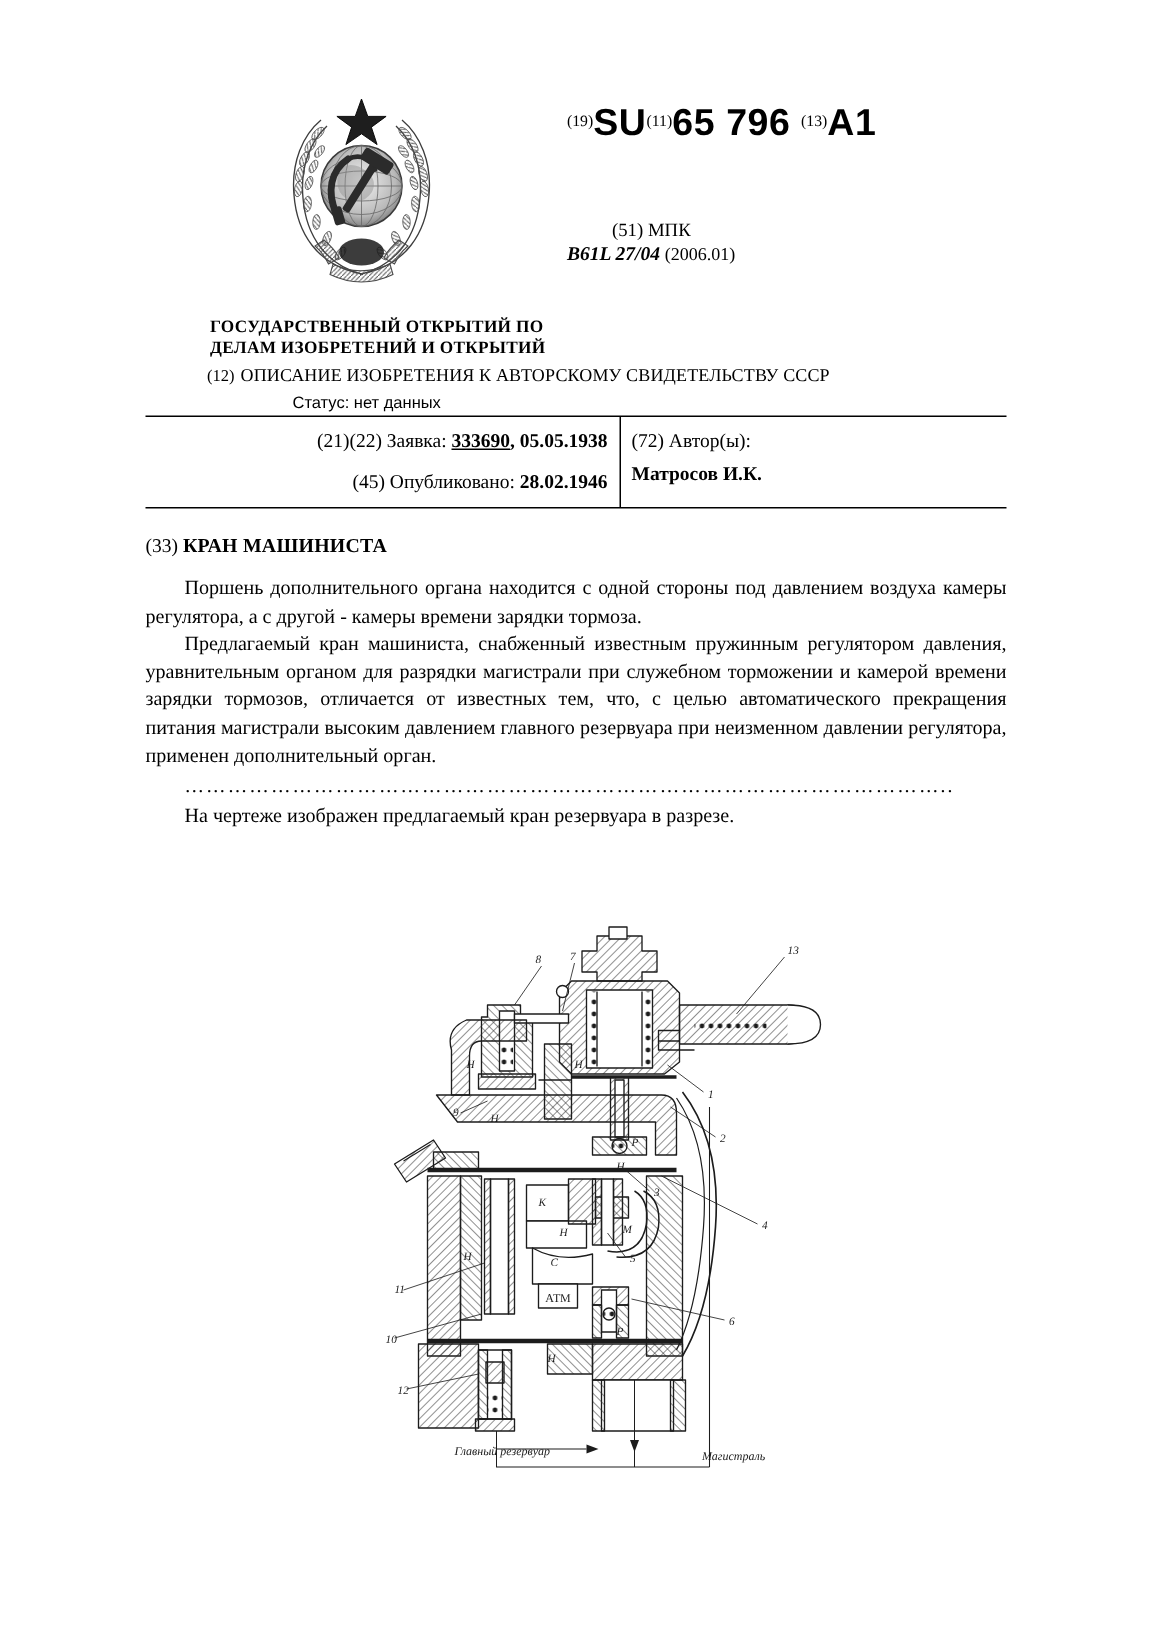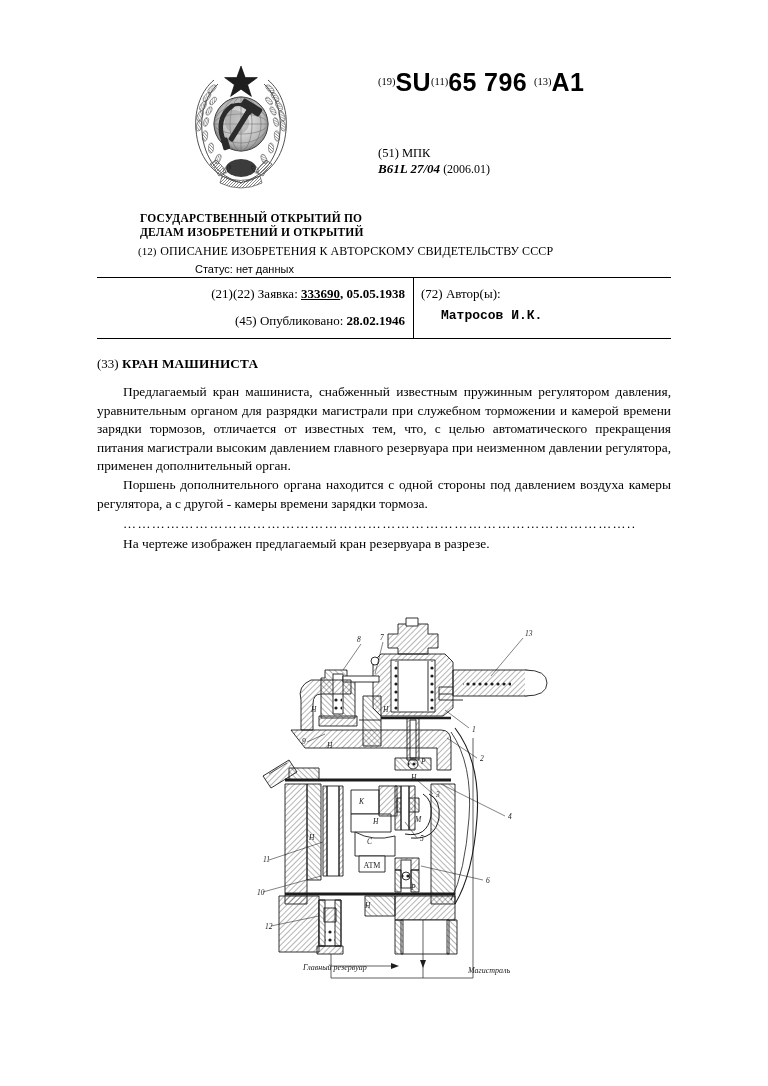--- a/index.html
+++ b/index.html
@@ -61,21 +61,21 @@
     letter-spacing: 0.4px;
   }
 
   .ipc-block {
     position: absolute;
     left: 378px;
     top: 146px;
     font-size: 12.5px;
     line-height: 15px;
   }
-  .ipc-block .ipc-label { font-size: 12.5px; }
+  .ipc-block .ipc-label { font-size: 12.5px; margin-left: 30px; }
   .ipc-block .ipc-code {
     font-weight: bold;
     font-style: italic;
     font-size: 13px;
   }
   .ipc-block .ipc-ver {
     font-style: normal;
     font-weight: normal;
     font-size: 12px;
   }
@@ -145,24 +145,22 @@
   .biblio-right {
     position: absolute;
     left: 421px;
     top: 286px;
     width: 245px;
     font-size: 13px;
     line-height: 16px;
   }
   .biblio-right .author {
     font-weight: bold;
-    margin-left: 20px;
     margin-top: 6px;
     display: block;
-    font-family: Liberation Mono, monospace;
   }
   .b  { font-weight: bold; }
   .u  { text-decoration: underline; }
 
   
   .inv-title {
     position: absolute;
     left: 97px;
     top: 356px;
     font-size: 13px;
@@ -362,22 +360,22 @@
     <div>(72) Автор(ы):</div>
     <span class="author">Матросов И.К.</span>
   </div>
 
   <div class="inv-title">
     <span>(33)</span>
     <span class="inv-name">КРАН МАШИНИСТА</span>
   </div>
 
   <div class="body-text">
+    <p>Поршень дополнительного органа находится с одной стороны под давлением воздуха камеры регулятора, а с другой - камеры времени зарядки тормоза.</p>
     <p>Предлагаемый кран машиниста, снабженный известным пружинным регулятором давления, уравнительным органом для разрядки магистрали при служебном торможении и камерой времени зарядки тормозов, отличается от известных тем, что, с целью автоматического прекращения питания магистрали высоким давлением главного резервуара при неизменном давлении регулятора, применен дополнительный орган.</p>
-    <p>Поршень дополнительного органа находится с одной стороны под давлением воздуха камеры регулятора, а с другой - камеры времени зарядки тормоза.</p>
     <p class="dotline">……………………………………………………………………………………………..</p>
     <p class="after-dots">На чертеже изображен предлагаемый кран резервуара в разрезе.</p>
   </div>
 
   <div class="figure">
     <svg viewBox="0 0 360 390" width="360" height="390" aria-hidden="true">
       <defs>
         <pattern id="sec" width="4" height="4" patternUnits="userSpaceOnUse" patternTransform="rotate(45)">
           <line x1="0" y1="0" x2="0" y2="4" stroke="#2a2a2a" stroke-width="0.7"></line>
         </pattern>

